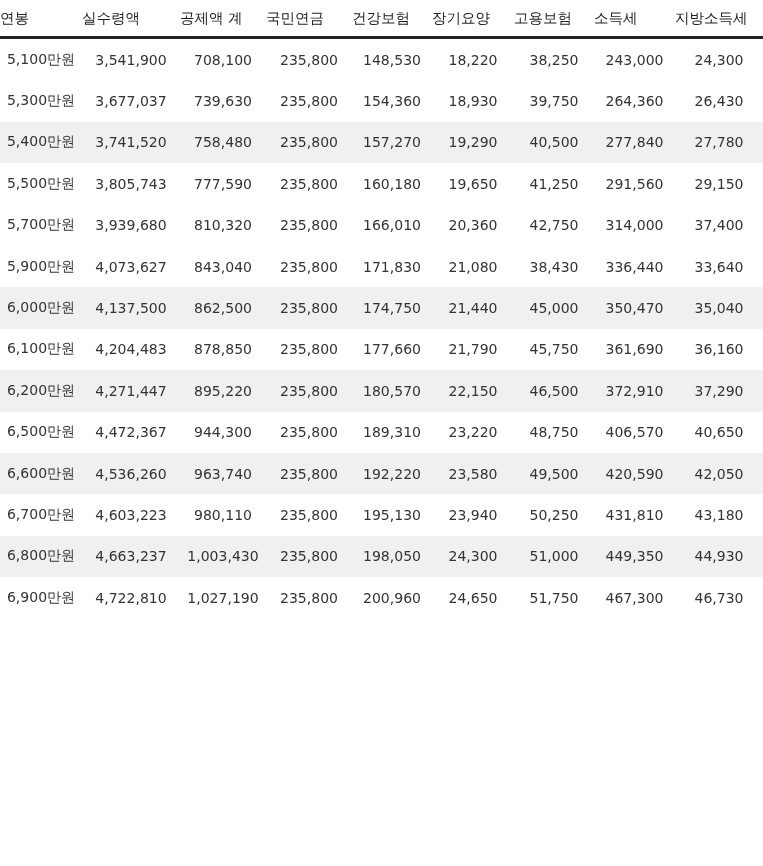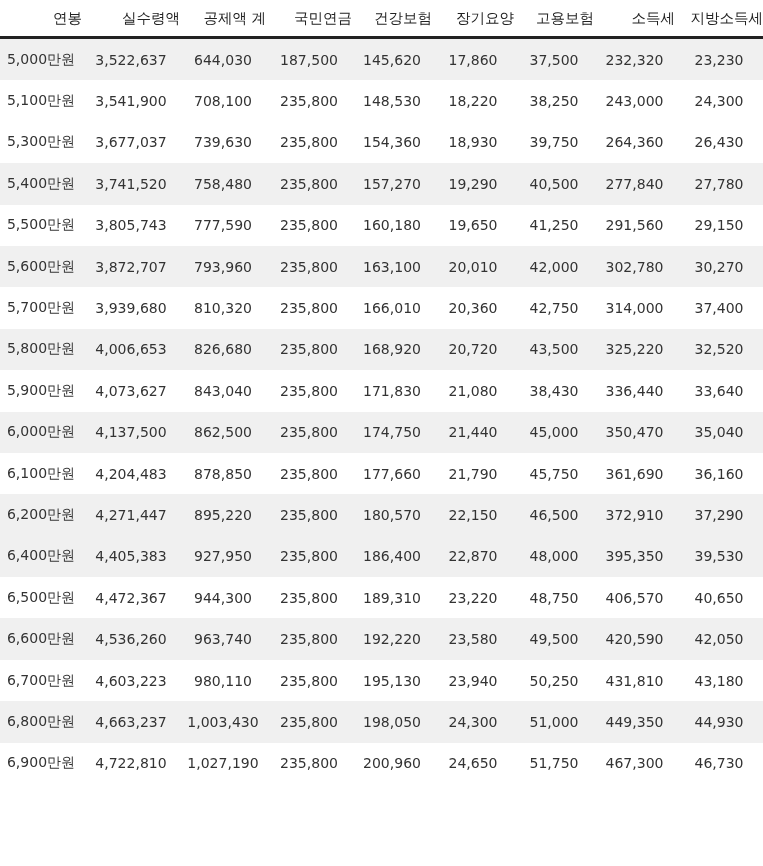--- a/index.html
+++ b/index.html
@@ -17,21 +17,21 @@
     table {
       width: 763px;
       border-collapse: collapse;
       table-layout: fixed;
     }
     thead th {
       height: 36px;
       font-weight: normal;
       font-size: 14.5px;
       color: #222222;
-      text-align: right;
+      text-align: left;
       padding: 0;
       border-bottom: 3px solid #222222;
       vertical-align: middle;
     }
     tbody td {
       height: 41.4px;
       font-size: 14px;
       text-align: center;
       padding: 0;
       vertical-align: middle;
@@ -72,31 +72,20 @@
         <th>공제액 계</th>
         <th>국민연금</th>
         <th>건강보험</th>
         <th>장기요양</th>
         <th>고용보험</th>
         <th>소득세</th>
         <th>지방소득세</th>
       </tr>
   </thead>
   <tbody id="table-body">
-      <tr class="odd">
-        <td>5,000만원</td>
-        <td>3,522,637</td>
-        <td>644,030</td>
-        <td>187,500</td>
-        <td>145,620</td>
-        <td>17,860</td>
-        <td>37,500</td>
-        <td>232,320</td>
-        <td>23,230</td>
-      </tr>
       <tr class="even">
         <td>5,100만원</td>
         <td>3,541,900</td>
         <td>708,100</td>
         <td>235,800</td>
         <td>148,530</td>
         <td>18,220</td>
         <td>38,250</td>
         <td>243,000</td>
         <td>24,300</td>
@@ -127,53 +116,31 @@
         <td>5,500만원</td>
         <td>3,805,743</td>
         <td>777,590</td>
         <td>235,800</td>
         <td>160,180</td>
         <td>19,650</td>
         <td>41,250</td>
         <td>291,560</td>
         <td>29,150</td>
       </tr>
-      <tr class="odd">
-        <td>5,600만원</td>
-        <td>3,872,707</td>
-        <td>793,960</td>
-        <td>235,800</td>
-        <td>163,100</td>
-        <td>20,010</td>
-        <td>42,000</td>
-        <td>302,780</td>
-        <td>30,270</td>
-      </tr>
       <tr class="even">
         <td>5,700만원</td>
         <td>3,939,680</td>
         <td>810,320</td>
         <td>235,800</td>
         <td>166,010</td>
         <td>20,360</td>
         <td>42,750</td>
         <td>314,000</td>
         <td>37,400</td>
       </tr>
-      <tr class="odd">
-        <td>5,800만원</td>
-        <td>4,006,653</td>
-        <td>826,680</td>
-        <td>235,800</td>
-        <td>168,920</td>
-        <td>20,720</td>
-        <td>43,500</td>
-        <td>325,220</td>
-        <td>32,520</td>
-      </tr>
       <tr class="even">
         <td>5,900만원</td>
         <td>4,073,627</td>
         <td>843,040</td>
         <td>235,800</td>
         <td>171,830</td>
         <td>21,080</td>
         <td>38,430</td>
         <td>336,440</td>
         <td>33,640</td>
@@ -204,31 +171,20 @@
         <td>6,200만원</td>
         <td>4,271,447</td>
         <td>895,220</td>
         <td>235,800</td>
         <td>180,570</td>
         <td>22,150</td>
         <td>46,500</td>
         <td>372,910</td>
         <td>37,290</td>
       </tr>
-      <tr class="odd">
-        <td>6,400만원</td>
-        <td>4,405,383</td>
-        <td>927,950</td>
-        <td>235,800</td>
-        <td>186,400</td>
-        <td>22,870</td>
-        <td>48,000</td>
-        <td>395,350</td>
-        <td>39,530</td>
-      </tr>
       <tr class="even">
         <td>6,500만원</td>
         <td>4,472,367</td>
         <td>944,300</td>
         <td>235,800</td>
         <td>189,310</td>
         <td>23,220</td>
         <td>48,750</td>
         <td>406,570</td>
         <td>40,650</td>

